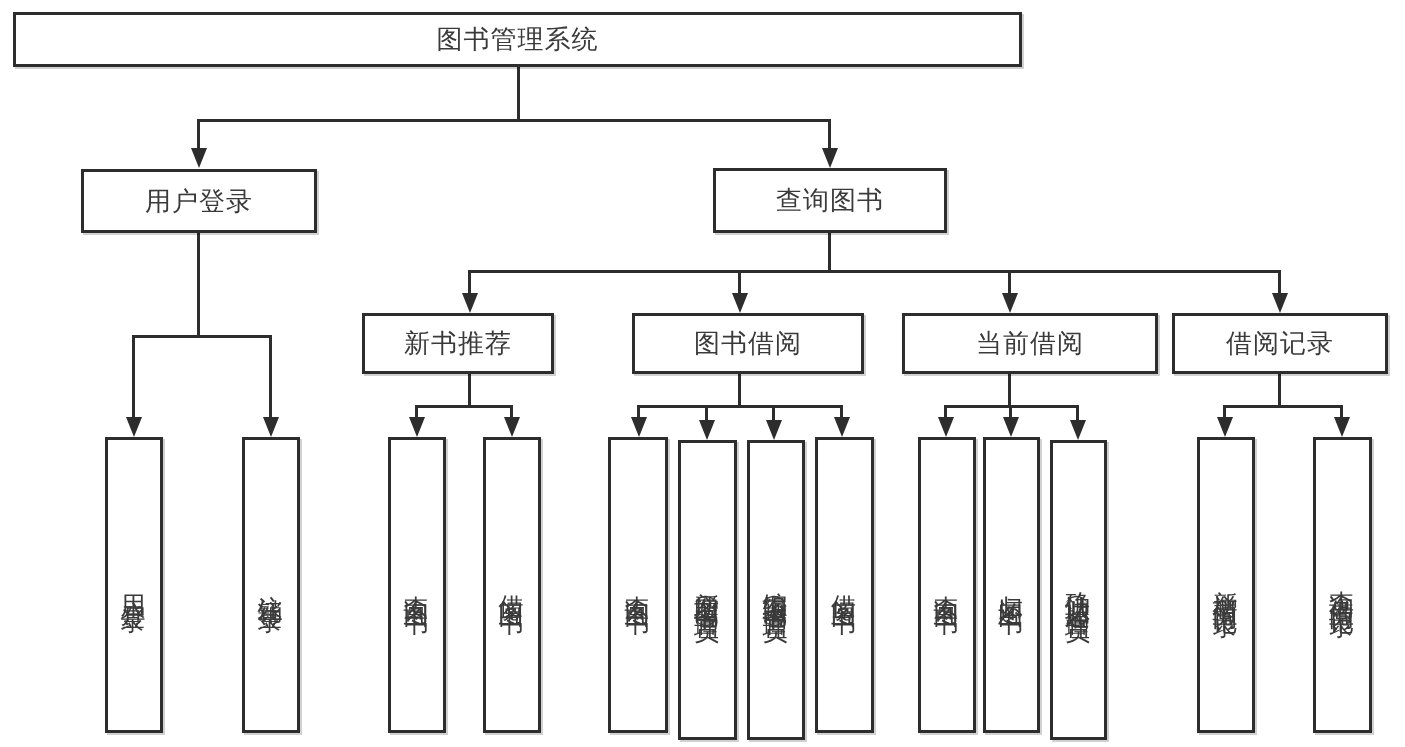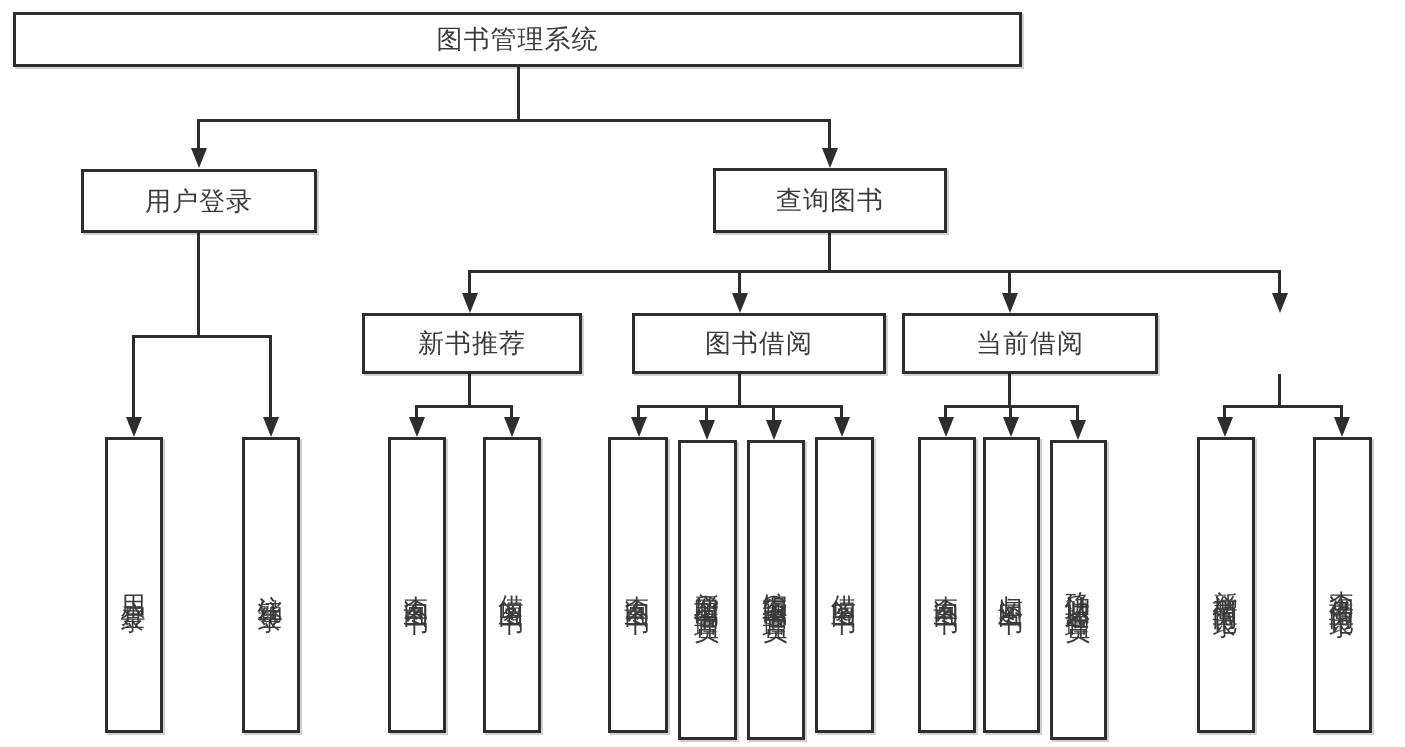--- a/index.html
+++ b/index.html
@@ -119,26 +119,27 @@
   <div class="arr" style="left:1217px;top:417px"></div>
   <div class="vl" style="left:1340px;top:405px;height:14px"></div>
   <div class="arr" style="left:1334px;top:417px"></div>
 
   <div class="node" style="left:13px;top:12px;width:1009px;height:55px">图书管理系统</div>
 
   <div class="node" style="left:81px;top:169px;width:236px;height:64px">用户登录</div>
 
   <div class="node" style="left:713px;top:168px;width:234px;height:65px">查询图书</div>
 
-  <div class="node" style="left:362px;top:313px;width:220px;height:61px">新书推荐</div>
+  <div class="node" style="left:362px;top:313px;width:192px;height:61px">新书推荐</div>
 
-  <div class="node" style="left:632px;top:313px;width:254px;height:61px">图书借阅</div>
+  <div class="node" style="left:632px;top:313px;width:232px;height:61px">图书借阅</div>
 
   <div class="node" style="left:902px;top:313px;width:256px;height:61px">当前借阅</div>
 
+  <div class="node" style="left:1172px;top:313px;width:216px;height:61px">借阅记录</div>
 
   <div class="node v" style="left:105px;top:437px;width:58px;height:296px">用户登录</div>
 
   <div class="node v" style="left:242px;top:437px;width:58px;height:296px">注销登录</div>
 
   <div class="node v" style="left:388px;top:437px;width:58px;height:296px">查询图书</div>
 
   <div class="node v" style="left:483px;top:437px;width:58px;height:296px">借阅图书</div>
 
   <div class="node v" style="left:608px;top:437px;width:60px;height:296px">查询图书</div>

